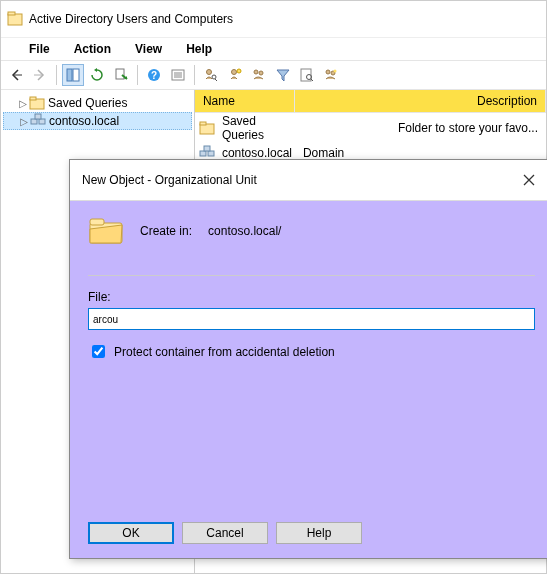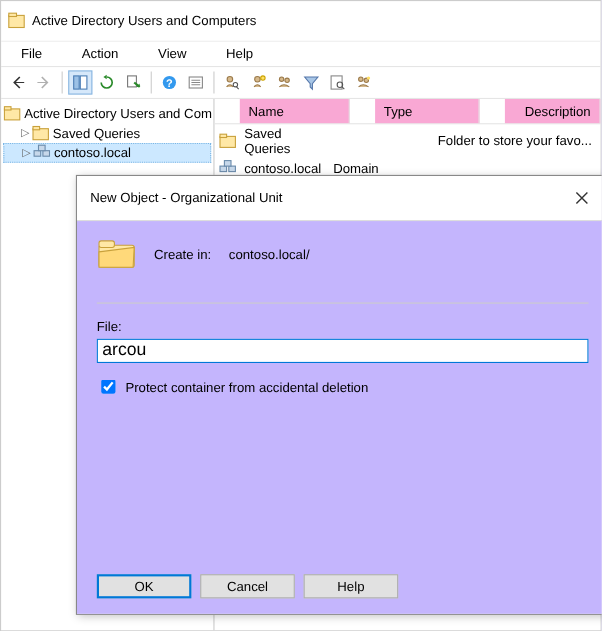--- a/index.html
+++ b/index.html
@@ -1,53 +1,53 @@
 <!DOCTYPE html>
 <html><head>
 <meta charset="utf-8">
 <style>
   * { box-sizing: border-box; font-family: "Segoe UI", Tahoma, sans-serif; }
   body { margin: 0; width: 547px; height: 574px; background: #fff; font-size: 12px; color: #000; overflow: hidden; position: relative; }
   .window { border: 1px solid #ccc; width: 547px; height: 574px; display: flex; flex-direction: column; }
   .titlebar { display: flex; align-items: center; padding: 18px 6px; border-bottom: 1px solid #eee; height: 26px; }
   .titlebar .app-icon { width: 16px; height: 16px; margin-right: 6px; }
-  .menubar { display: flex; gap: 16px; padding: 2px 8px; }
+  .menubar { display: flex; gap: 4px; padding: 2px 18px; font-weight: bold; }
   .menubar span { padding: 2px 10px; cursor: default; }
   .toolbar { display: flex; align-items: center; padding: 2px 4px; border-top: 1px solid #e5e5e5; border-bottom: 1px solid #e5e5e5; gap: 2px; height: 30px; }
   .tb-sep { width: 1px; height: 20px; background: #ccc; margin: 0 3px; }
   .tb-btn { width: 22px; height: 22px; display: flex; align-items: center; justify-content: center; border: 1px solid transparent; }
   .tb-btn svg { width: 16px; height: 16px; }
   .content { display: flex; flex: 1; min-height: 0; }
   .tree { width: 195px; border-right: 1px solid #ccc; padding: 4px 2px; overflow: hidden; white-space: nowrap; }
   .tree-row { display: flex; align-items: center; height: 18px; }
   .tree-toggle { width: 12px; text-align: center; color: #666; font-size: 10px; }
   .tree-icon { width: 16px; height: 16px; margin-right: 3px; flex-shrink: 0; }
   .tree-row.selected { background: #cce8ff; border: 1px dotted #7ab5e3; }
   .list { flex: 1; }
   .list-header { display: flex; border-bottom: 1px solid #e5e5e5; }
-  .list-header div { padding: 4px 8px; border-right: 1px solid #e5e5e5; background: #f9a8d4; margin-left: 23px; }
+  .list-header div { padding: 4px 8px; border-right: 1px solid #e5e5e5; background: #fde047; }
   .col-name { width: 100px; }
   .col-type { width: 95px; }
   .col-desc { flex: 1; text-align: right; }
   .list-row { display: flex; align-items: center; padding: 1px 0; }
   .list-row .col-name { display: flex; align-items: center; gap: 4px; padding-left: 4px; }
   .list-row .col-type, .list-row .col-desc { padding: 2px 8px; }
   .col-desc { overflow: hidden; text-overflow: ellipsis; white-space: nowrap; }
 
   
   .dialog { position: absolute; left: 41px; top: 159px; width: 485px; height: 400px; background: #fff; border: 1px solid #888; box-shadow: 2px 2px 8px rgba(0,0,0,0.25); display: flex; flex-direction: column; margin-left: 28px; }
   .dlg-title { display: flex; align-items: center; justify-content: space-between; padding: 8px 12px; font-size: 12px; }
   .dlg-close { width: 24px; height: 24px; display: flex; align-items: center; justify-content: center; font-size: 14px; }
   .dlg-body { background: #c4b5fd; flex: 1; padding: 14px 18px; border-top: 1px solid #ddd; display: flex; flex-direction: column; }
   .create-row { display: flex; align-items: center; gap: 16px; margin-bottom: 20px; }
   .big-folder { width: 36px; height: 32px; }
   .dlg-hr { border: none; border-top: 1px solid #ccc; margin: 8px 0 14px 0; }
   .dlg-hr2 { border: none; border-top: 1px solid #ccc; margin-top: auto; margin-bottom: 14px; }
   .name-label { margin-bottom: 4px; display: block; }
-  .name-input { width: 100%; height: 22px; border: 1px solid #0078d7; padding: 0 4px; font-size: 16px; outline: none; }
+  .name-input { width: 100%; height: 22px; border: 1px solid #0078d7; padding: 0 4px; font-size: 10px; outline: none; }
   .chk-row { display: flex; align-items: center; gap: 6px; margin-top: 12px; }
   .chk { width: 13px; height: 13px; }
   .dlg-buttons { display: flex; gap: 8px; }
   .dlg-buttons button { width: 86px; height: 22px; background: #e1e1e1; border: 1px solid #adadad; font-size: 12px; }
   .dlg-buttons button.primary { border: 2px solid #0078d7; background: #e1e1e1; }
 </style>
 </head>
 <body>
 
 <div class="window">
@@ -154,28 +154,20 @@
           <circle cx="5" cy="5" r="2" fill="#d6b98c" stroke="#9b7a4a"></circle>
           <circle cx="10" cy="6" r="2" fill="#d6b98c" stroke="#9b7a4a"></circle>
           <path d="M3 12 Q7 8 12 12" fill="#d6b98c" stroke="#9b7a4a"></path>
           <circle cx="12" cy="4" r="1.5" fill="#ffe066"></circle>
         </svg>
       </div>
   </div>
 
   <div class="content">
     <div class="tree">
-      <div class="tree-row">
-        <span class="tree-toggle"></span>
-        <svg class="tree-icon" viewBox="0 0 16 16">
-            <rect x="1" y="4" width="14" height="10" fill="#ffe8a6" stroke="#c9a13b"></rect>
-            <rect x="1" y="2" width="6" height="3" fill="#ffe8a6" stroke="#c9a13b"></rect>
-          </svg>
-        <span>Active Directory Users and Com</span>
-      </div>
       <div class="tree-row" style="padding-left:14px">
         <span class="tree-toggle">▷</span>
         <svg class="tree-icon" viewBox="0 0 16 16">
             <rect x="1" y="4" width="14" height="10" fill="#ffe8a6" stroke="#c9a13b"></rect>
             <rect x="1" y="2" width="6" height="3" fill="#ffe8a6" stroke="#c9a13b"></rect>
           </svg>
         <span>Saved Queries</span>
       </div>
       <div class="tree-row selected" style="padding-left:14px">
         <span class="tree-toggle">▷</span>
@@ -184,21 +176,20 @@
             <rect x="9" y="6" width="6" height="5" fill="#c7d8ea" stroke="#6a8bab"></rect>
             <rect x="5" y="1" width="6" height="5" fill="#c7d8ea" stroke="#6a8bab"></rect>
           </svg>
         <span>contoso.local</span>
       </div>
     </div>
 
     <div class="list">
       <div class="list-header">
         <div class="col-name">Name</div>
-        <div class="col-type">Type</div>
         <div class="col-desc">Description</div>
       </div>
       <div class="list-row">
         <div class="col-name">
           <svg class="tree-icon" viewBox="0 0 16 16">
               <rect x="1" y="4" width="14" height="10" fill="#ffe8a6" stroke="#c9a13b"></rect>
               <rect x="1" y="2" width="6" height="3" fill="#ffe8a6" stroke="#c9a13b"></rect>
             </svg>
           <span>Saved Queries</span>
         </div>

